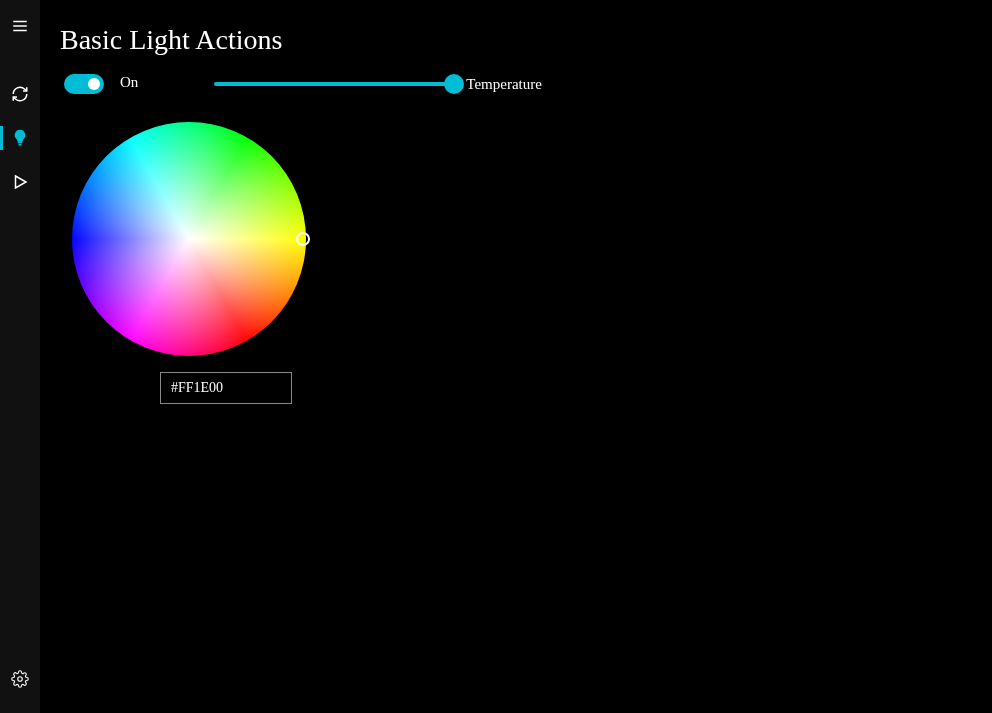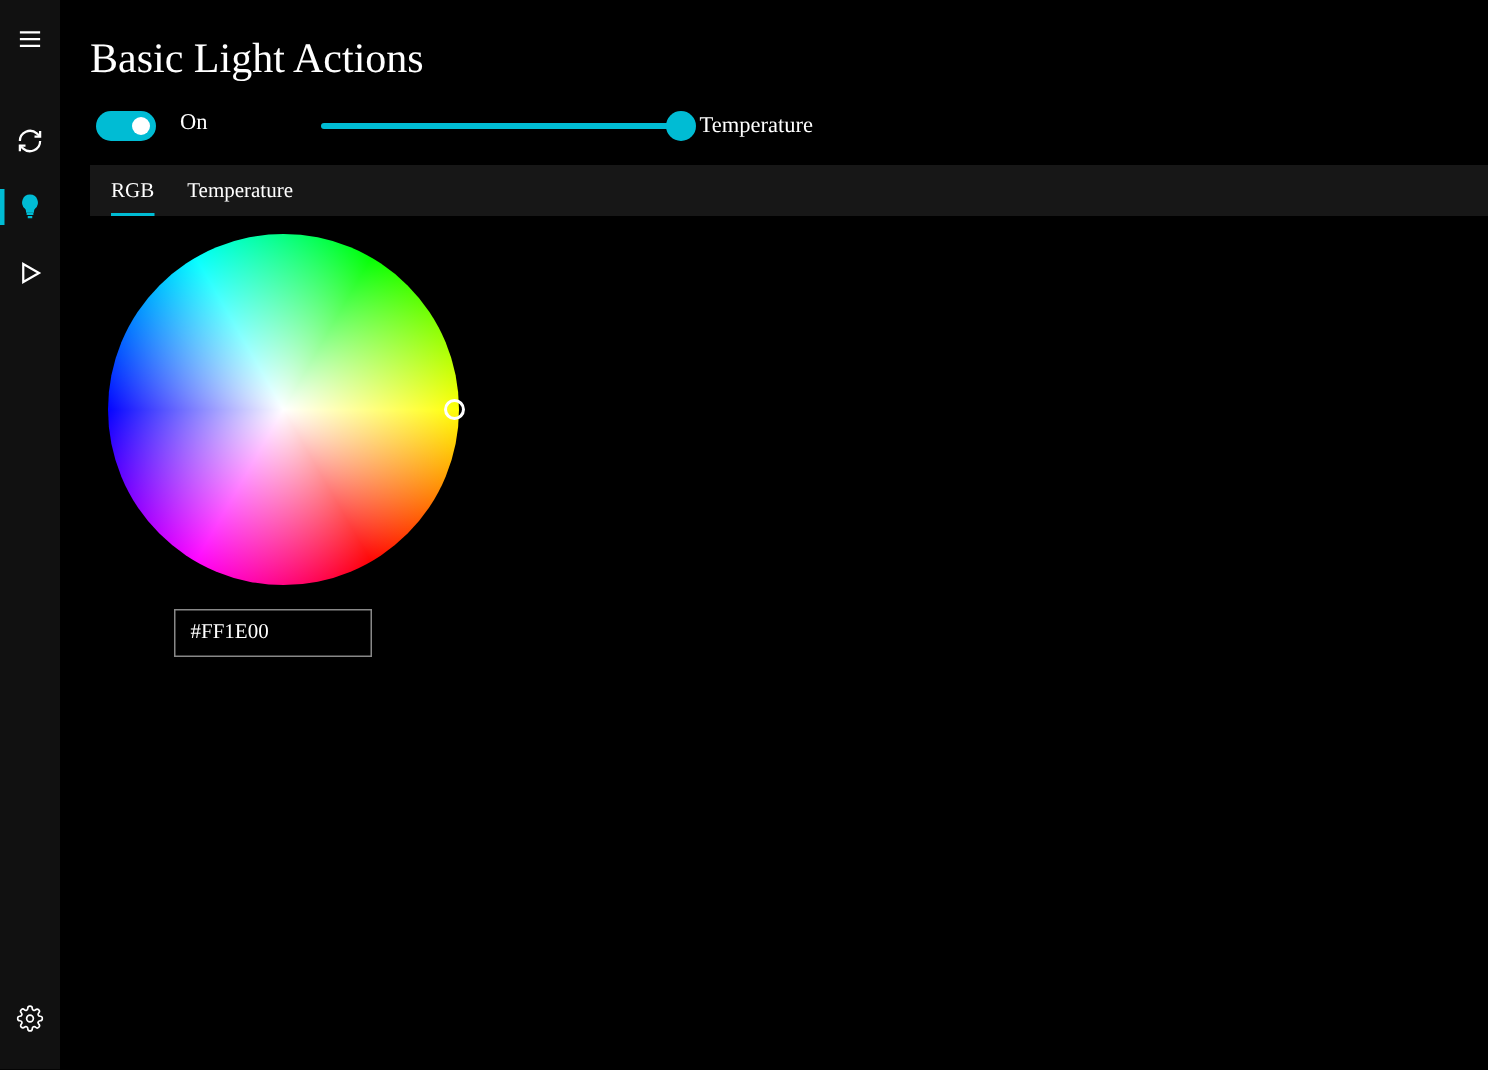--- a/index.html
+++ b/index.html
@@ -163,21 +163,21 @@
       width: 14px;
       height: 14px;
       border: 2px solid #fff;
       border-radius: 50%;
       right: -4px;
       top: 50%;
       transform: translateY(-50%);
     }
     .hex-box {
       margin-top: 16px;
-      margin-left: 44px;
+      margin-left: 88px;
       width: 132px;
       height: 32px;
       border: 1px solid #888;
       display: flex;
       align-items: center;
       padding: 0 10px;
       font-size: 14px;
     }
   </style>
 </head>
@@ -235,24 +235,20 @@
     <span class="toggle-label">On</span>
 
     <div class="slider-wrap">
       <div class="slider">
         <div class="slider-thumb"></div>
       </div>
       <span class="slider-label">Temperature</span>
     </div>
   </div>
 
-  <div class="mode-tabs">
-    <div class="mode-tab active">RGB</div>
-    <div class="mode-tab">Temperature</div>
-  </div>
 
   <div class="color-panel">
     <div class="color-wheel">
       <div class="color-picker-ring"></div>
     </div>
     <div class="hex-box">#FF1E00</div>
   </div>
 </div>
 
 </body></html>

